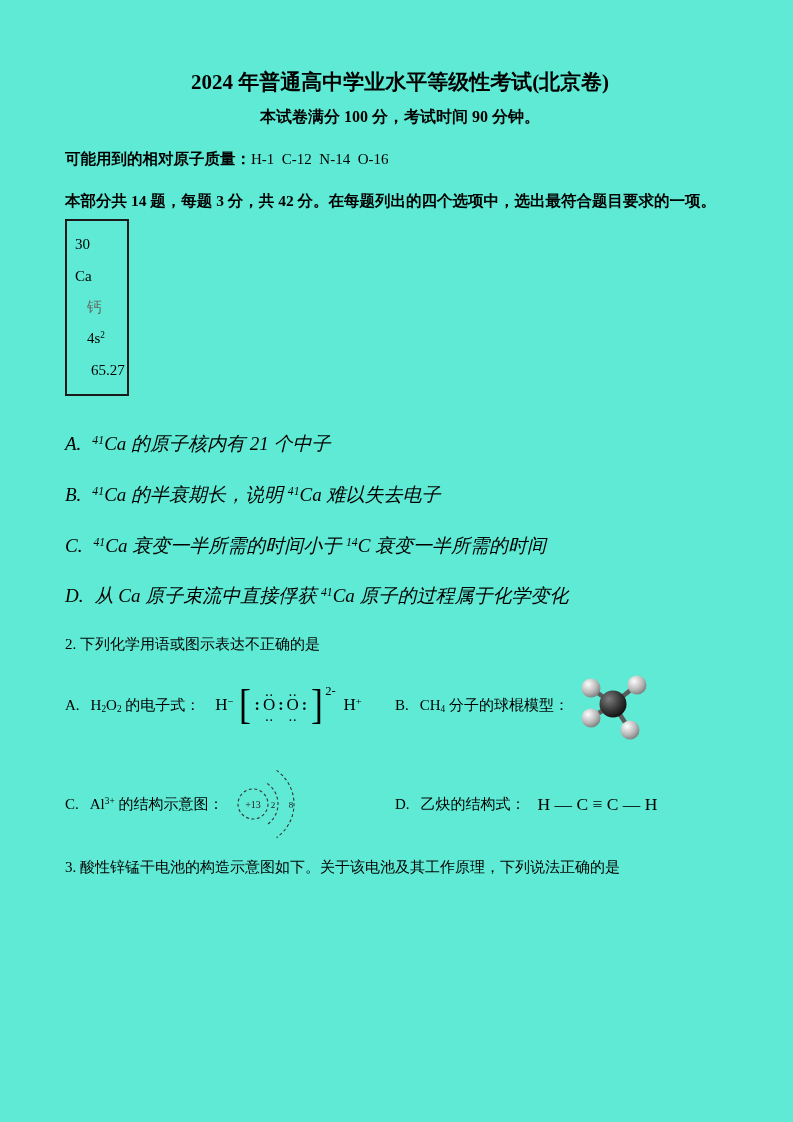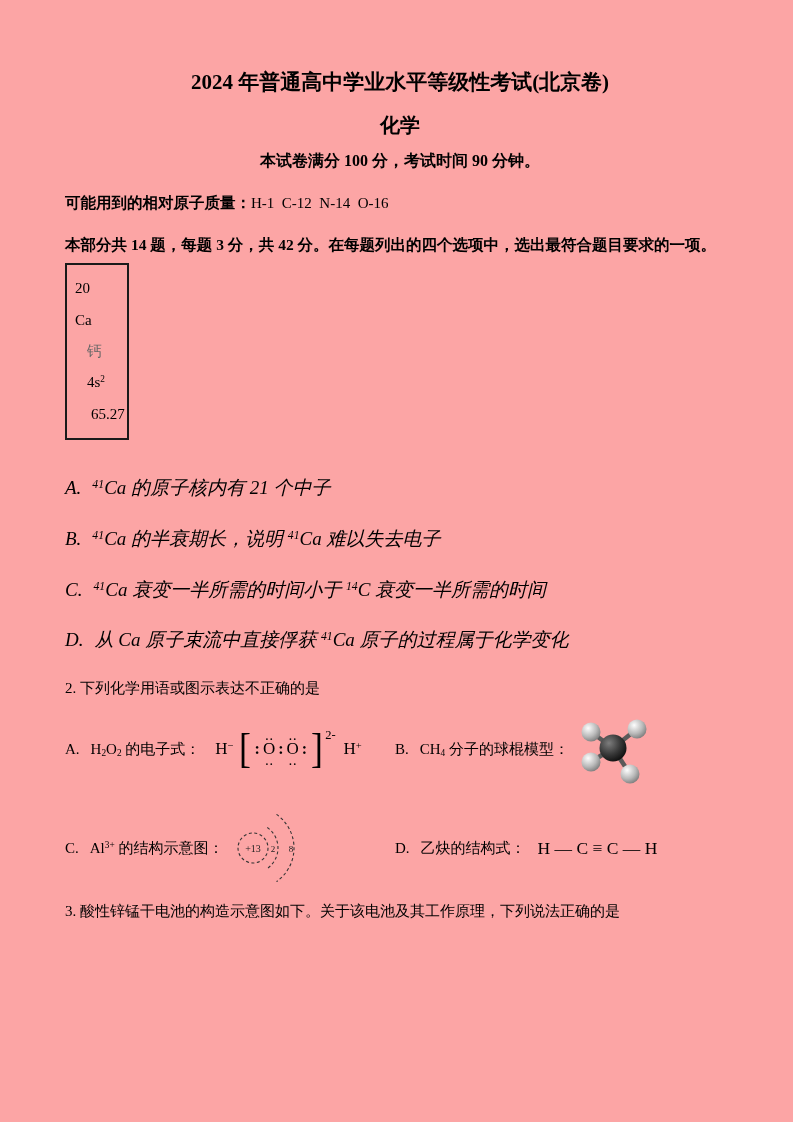--- a/index.html
+++ b/index.html
@@ -1,21 +1,21 @@
 <!DOCTYPE html>
 <html><head>
 <meta charset="utf-8">
 <style>
   html,body{margin:0;padding:0;background:#ffffff;}
   .page{
     position:relative;
     width:793px;height:1122px;
     box-sizing:border-box;
     padding:70px 58px 0 65px;
-    background:#fca5a5;
+    background:#5eead4;
     color:#000;
     font-family:"Liberation Serif","DejaVu Serif",serif;
     font-size:15px;
     overflow:hidden;
   }
   p,h1,h2,h3{margin:0;padding:0;font-weight:normal;}
   .b{font-weight:700;}
   sup{font-size:.62em;vertical-align:.5em;line-height:0;}
   sub{font-size:.62em;vertical-align:-.25em;line-height:0;}
 
@@ -70,32 +70,31 @@
   svg text{font-family:"Liberation Serif","DejaVu Serif",serif;}
 
   .q3stem{font-size:15px;margin-top:10px;}
 </style>
 </head>
 <body>
 
 <div class="page">
 
   <h1 class="title">2024 年普通高中学业水平等级性考试(北京卷)</h1>
-  <h2 class="subject">化学</h2>
   <p class="exam-info">本试卷满分 100 分，考试时间 90 分钟。</p>
 
   <p class="atomic">
     <span class="b">可能用到的相对原子质量：</span><span class="vals">H-1  C-12  N-14  O-16</span>
   </p>
 
   <p class="instructions">本部分共 14 题，每题 3 分，共 42 分。在每题列出的四个选项中，选出最符合题目要求的一项。</p>
 
 
   <div class="element-box">
-    <div class="eb-i1">20</div>
+    <div class="eb-i1">30</div>
     <div class="eb-i1">Ca</div>
     <div class="eb-i2 eb-gray">钙</div>
     <div class="eb-i2">4s<sup>2</sup></div>
     <div class="eb-i3">65.27</div>
   </div>
 
   <div class="options">
     <p class="option"><span class="opt-label">A.</span><span><sup>41</sup>Ca 的原子核内有 21 个中子</span></p>
     <p class="option"><span class="opt-label">B.</span><span><sup>41</sup>Ca 的半衰期长，说明 <sup>41</sup>Ca 难以失去电子</span></p>
     <p class="option"><span class="opt-label">C.</span><span><sup>41</sup>Ca 衰变一半所需的时间小于 <sup>14</sup>C 衰变一半所需的时间</span></p>

